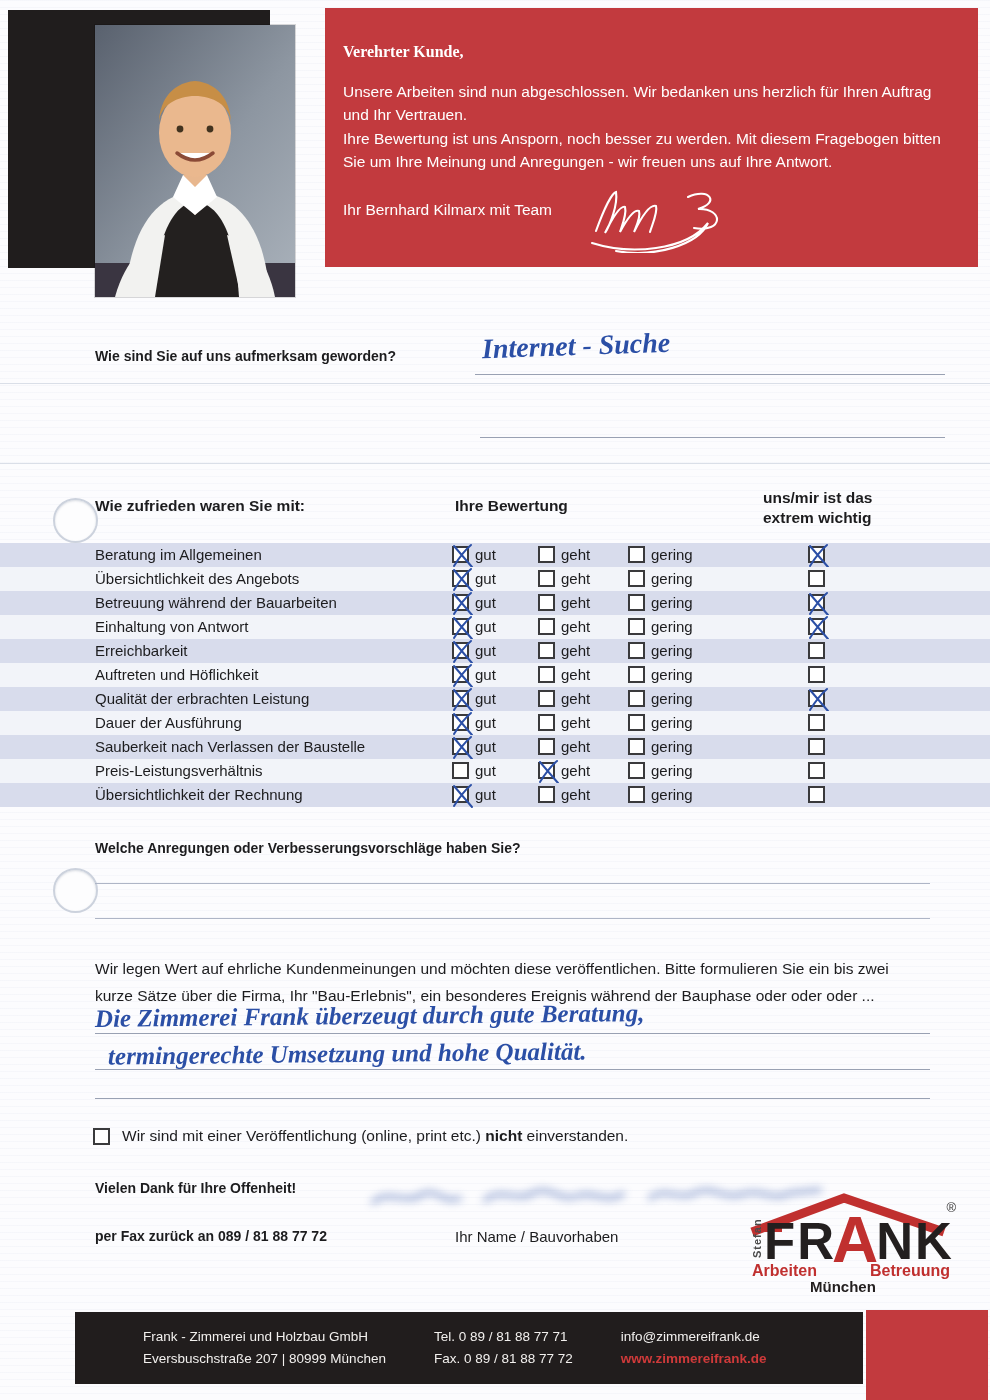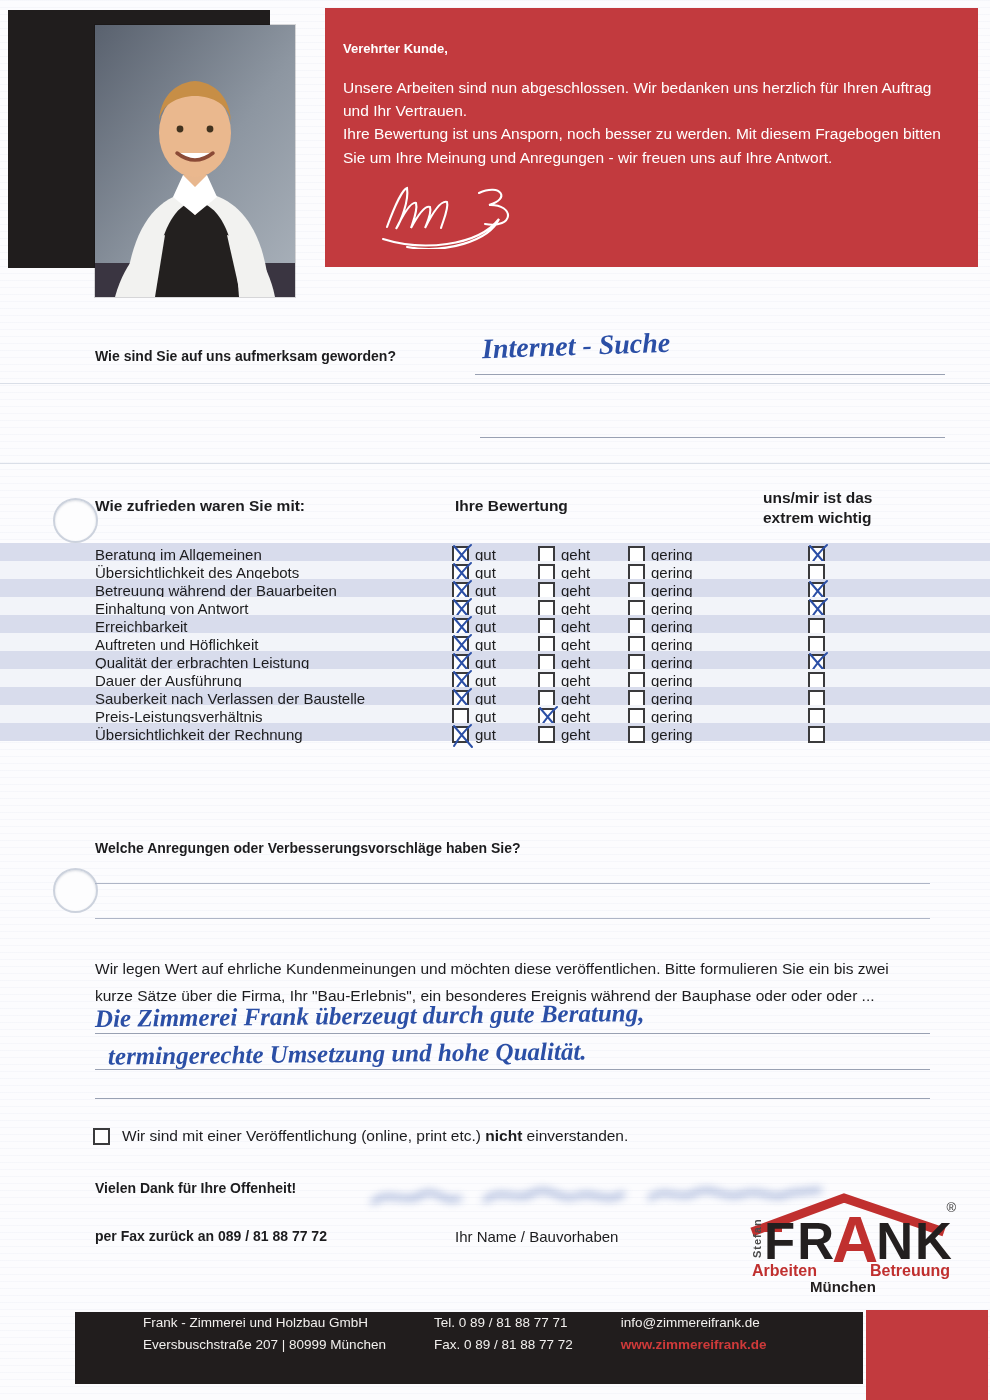--- a/index.html
+++ b/index.html
@@ -11,21 +11,21 @@
       #fcfcfe;
     color:#1c1c1e;
   }
   
   .black-square { position:absolute; left:8px; top:10px; width:262px; height:258px; background:#201d1d; }
   .portrait { position:absolute; left:95px; top:25px; width:200px; height:272px; box-shadow:0 0 0 1px rgba(0,0,0,0.15); }
   .red-header {
     position:absolute; left:325px; top:8px; width:653px; height:259px;
     background:#c23a3e; color:#fff; padding:32px 28px 0 18px;
   }
-  .red-header .hd-title { font-weight:bold; font-size:13px; line-height:1.45; }
+  .red-header .hd-title { font-weight:bold; font-size:16px; line-height:1.45;font-family:Liberation Serif, serif; }
   .red-header .hd-body { font-size:15.5px; line-height:1.5; margin-top:17px; }
   .red-header .hd-body span { display:block; }
   .signoff-row { display:flex; align-items:flex-start; margin-top:16px; }
   .signoff { font-size:15.5px; padding-top:12px; }
   .signature { margin-left:30px; margin-top:-6px; }
   
   .sep { position:absolute; left:0; width:100%; height:1px; background:#dadfe8; }
   
   .label-bold { position:absolute; font-size:14px; font-weight:bold; }
   .label-reg  { position:absolute; font-size:15.5px; line-height:1.72; }
@@ -33,21 +33,21 @@
   .hand {
     position:absolute; color:#2b4fa6;
     font-family:"Liberation Serif", serif; font-style:italic; font-weight:bold;
     white-space:nowrap;
   }
   
   .rt-head-c1 { position:absolute; left:95px;  top:497px; font-size:15.5px; font-weight:bold; }
   .rt-head-c2 { position:absolute; left:455px; top:497px; font-size:15.5px; font-weight:bold; }
   .rt-head-c3 { position:absolute; left:763px; top:488px; font-size:15.5px; font-weight:bold; line-height:1.3; }
   .rt-rows { position:absolute; left:0; top:543px; width:990px; }
-  .rt-row { position:relative; height:18px; width:990px; }
+  .rt-row { position:relative; height:24px; width:990px; }
   .rt-row.stripe-a { background:#d8dcec; }
   .rt-row.stripe-b { background:#f2f4f9; }
   .rt-label { position:absolute; left:95px; top:3px; font-size:15px; }
   .rt-opt { position:absolute; top:3px; display:flex; align-items:center; gap:6px; font-size:15px; }
   .rt-opt.o0 { left:452px; } .rt-opt.o1 { left:538px; } .rt-opt.o2 { left:628px; }
   .rt-imp { position:absolute; left:808px; top:3px; }
   .cb {
     display:inline-block; width:17px; height:17px; background:#fff;
     border:2px solid #3a3a3c; position:relative;
   }
@@ -69,21 +69,21 @@
                   transform:rotate(-90deg) translateX(6px); transform-origin:center; width:14px; }
   .logo .lt { font-weight:bold; font-size:51px; line-height:0.82; color:#231f1f; letter-spacing:2px; font-family:"Liberation Sans",sans-serif; }
   .logo .lt.red-a { color:#c0302f; font-size:64px; line-height:0.7; margin:0 -4px; }
   .logo .tagline { position:absolute; left:0; top:70px; width:100%; font-size:16px; font-weight:bold; color:#c0302f; }
   .logo .tagline .hz { position:absolute; left:4px; }
   .logo .tagline .zi { position:absolute; right:6px; }
   .logo .muc { position:absolute; left:62px; top:86px; font-size:15px; font-weight:bold; color:#231f1f; }
   
   .footer-bar {
     position:absolute; left:75px; top:1312px; width:788px; height:72px;
-    background:#211d1d; color:#f2f0ee; display:flex; align-items:flex-start;
+    background:#211d1d; color:#f2f0ee; display:flex; align-items:center;
     padding-left:68px; gap:48px; font-size:13.5px; line-height:1.65;
   }
   .footer-bar .web { color:#cf3a3a; font-weight:bold; }
   .footer-red { position:absolute; left:866px; top:1310px; width:122px; height:90px; background:#c23a3e; }
 </style>
 </head>
 <body>
 
 <div class="page">
 
@@ -116,20 +116,21 @@
 
   <div class="red-header">
     <div class="hd-title">
       <div>Verehrter Kunde,</div>
     </div>
     <div class="hd-body">
       <span>Unsere Arbeiten sind nun abgeschlossen. Wir bedanken uns herzlich für Ihren Auftrag und Ihr Vertrauen.</span>
       <span>Ihre Bewertung ist uns Ansporn, noch besser zu werden.  Mit diesem Fragebogen bitten Sie um Ihre Meinung und Anregungen - wir freuen uns auf Ihre Antwort.</span>
     </div>
     <div class="signoff-row">
+      <div class="signoff">Ihr Bernhard Kilmarx mit Team</div>
       <svg class="signature" width="165" height="70" viewBox="0 0 165 70">
         <g fill="none" stroke="#ffffff" stroke-width="2.1" stroke-linecap="round">
           <path d="M14 48 C22 26 30 10 34 9 C36 22 28 42 23 50 C30 36 38 22 43 24 C45 31 40 43 38 49 C45 36 52 26 57 28 C59 34 54 44 52 49 C60 33 68 21 74 23 C76 29 70 42 68 49"></path>
           <path d="M106 14 C128 4 138 20 116 26 C142 25 142 50 112 45"></path>
           <path d="M10 60 C48 72 104 68 126 40 C116 62 72 75 34 68"></path>
         </g>
       </svg>
     </div>
   </div>
 

